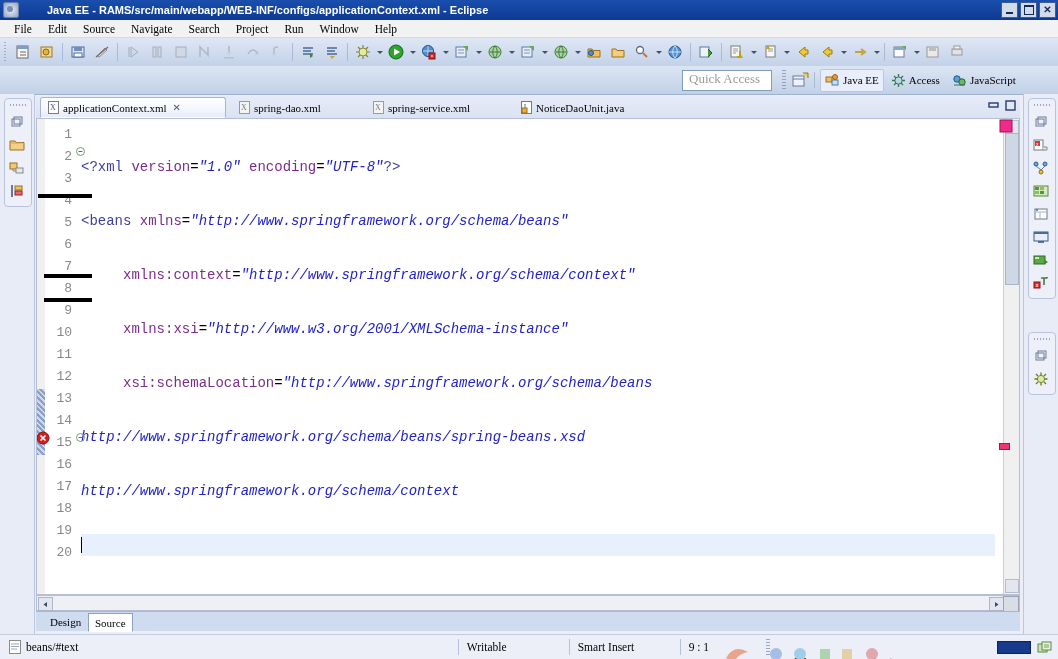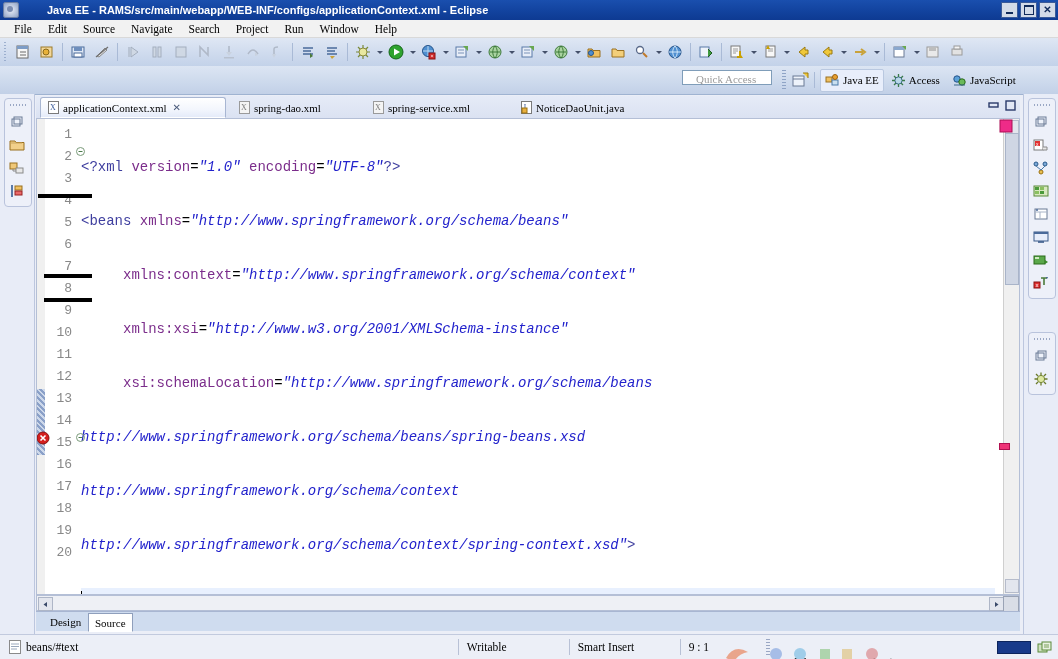--- a/index.html
+++ b/index.html
@@ -73,23 +73,23 @@
   .tb-arrow{width:9px;height:22px;display:flex;align-items:center;justify-content:center;}
   .tb-arrow::after{content:"";border-left:3px solid transparent;border-right:3px solid transparent;border-top:3px solid #44506a;}
 
   
   .perspbar{
     position:absolute;left:0;top:66px;width:1058px;height:28px;
     background:linear-gradient(to bottom,#dce5f3 0%,#ccd9ec 60%,#c2d0e7 100%);
     border-bottom:1px solid #9fb3d1;
   }
   .quick-access{
-    position:absolute;left:682px;top:4px;width:90px;height:15px;
+    position:absolute;left:682px;top:4px;width:90px;height:21px;
     background:#ffffff;border:1px solid #7f9db9;
-    font-size:11px;color:#9a9a9a;padding:1px 13px;box-sizing:border-box;
+    font-size:13px;color:#9a9a9a;padding:1px 6px;box-sizing:border-box;
     font-family:"Liberation Serif",serif;line-height:14px;
   }
   .persp-sep{position:absolute;left:782px;top:4px;width:4px;height:20px;
     background:repeating-linear-gradient(to bottom,#8fa4c6 0 1px,transparent 1px 3px);}
   .persp-open{position:absolute;left:790px;top:4px;width:20px;height:20px;display:flex;align-items:center;justify-content:center;}
   .persp-div{position:absolute;left:814px;top:6px;width:1px;height:16px;background:#a9bad6;}
   .persp-btns{position:absolute;left:820px;top:3px;display:flex;align-items:center;height:22px;}
   .persp-btn{
     display:flex;align-items:center;height:21px;padding:0 5px;margin-right:2px;
     font-size:11px;font-family:"Liberation Serif",serif;color:#000;white-space:nowrap;
@@ -717,21 +717,20 @@
       <div style="position:absolute;left:-1px;top:0px;"></div>
 
       <div class="codetext">
         <div class="cl"><span class="tok-pi">&lt;?xml</span> <span class="tok-attr">version</span><span class="tok-plain">=</span><span class="tok-str">"1.0"</span> <span class="tok-attr">encoding</span><span class="tok-plain">=</span><span class="tok-str">"UTF-8"</span><span class="tok-pi">?&gt;</span></div>
         <div class="cl"><span class="tok-tag">&lt;beans</span> <span class="tok-attr">xmlns</span><span class="tok-plain">=</span><span class="tok-str">"http://www.springframework.org/schema/beans"</span></div>
         <div class="cl">     <span class="tok-attr">xmlns:context</span><span class="tok-plain">=</span><span class="tok-str">"http://www.springframework.org/schema/context"</span></div>
         <div class="cl">     <span class="tok-attr">xmlns:xsi</span><span class="tok-plain">=</span><span class="tok-str">"http://www.w3.org/2001/XMLSchema-instance"</span></div>
         <div class="cl">     <span class="tok-attr">xsi:schemaLocation</span><span class="tok-plain">=</span><span class="tok-str">"http://www.springframework.org/schema/beans</span></div>
         <div class="cl"><span class="tok-str">http://www.springframework.org/schema/beans/spring-beans.xsd</span></div>
         <div class="cl"><span class="tok-str">http://www.springframework.org/schema/context</span></div>
-        <div class="cl"><span class="tok-str">http://www.springframework.org/schema/context/spring-context.xsd"</span><span class="tok-tag">&gt;</span></div>
         <div class="cl current"><span style="border-left:1px solid #000;"> </span></div>
         
         
         
         
         
         
         
         
         

